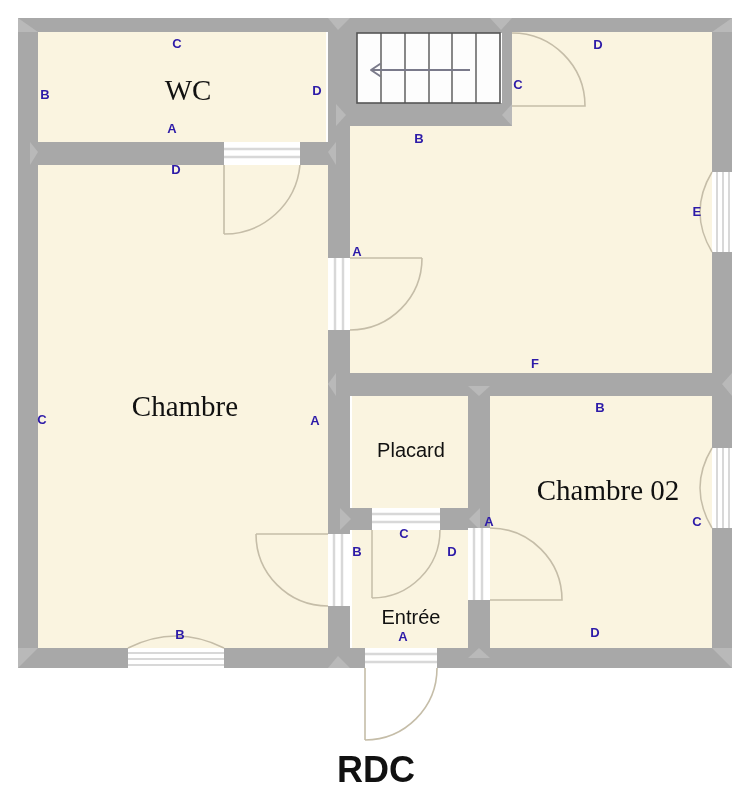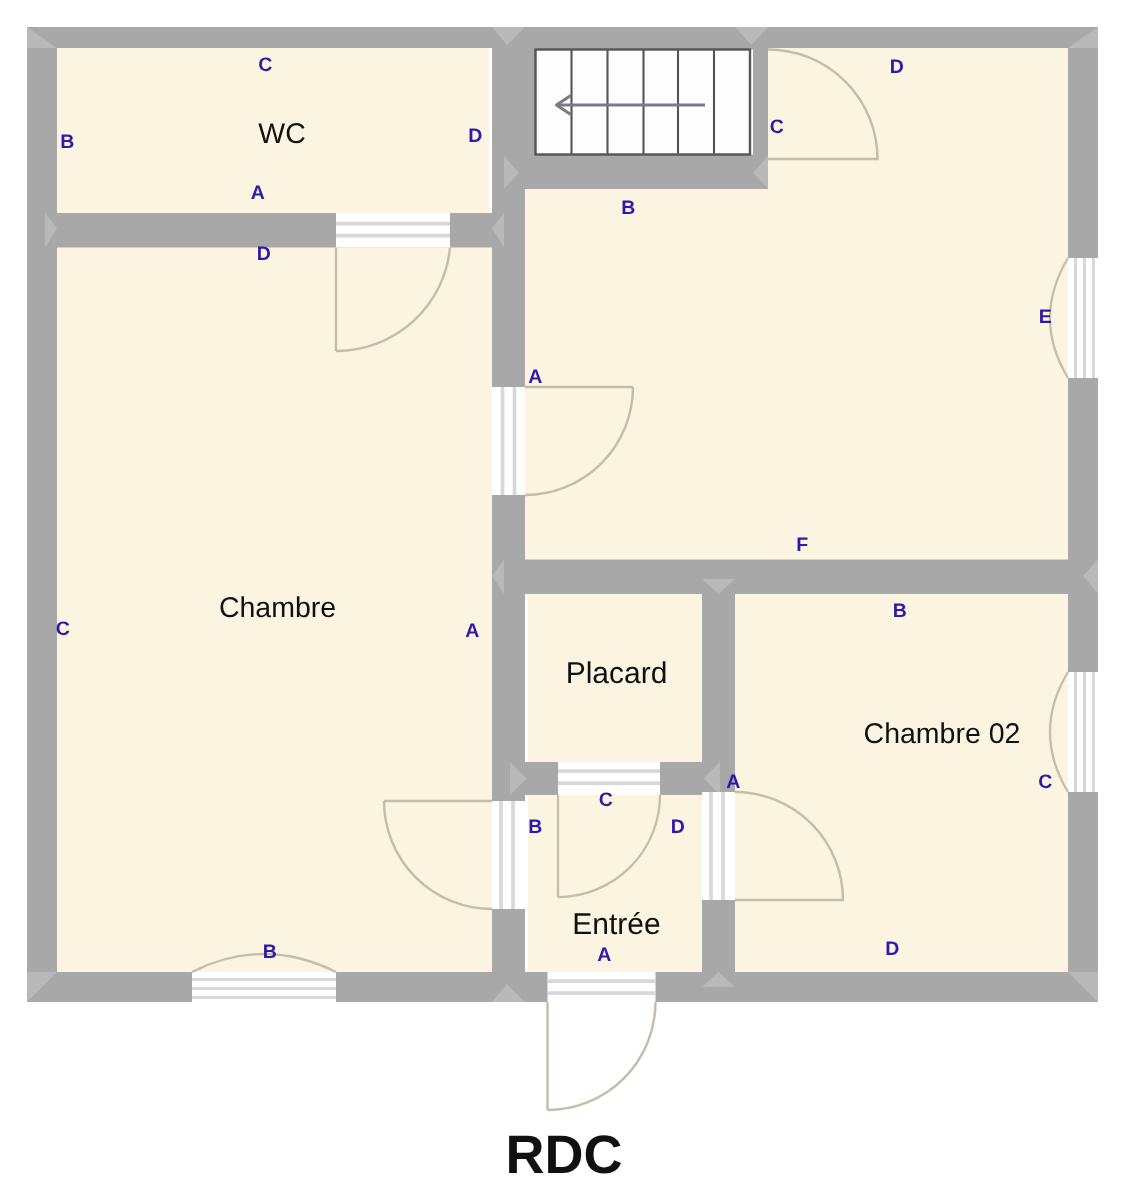--- a/index.html
+++ b/index.html
@@ -30,21 +30,21 @@
     display: block;
   }
   .room-label {
     position: absolute;
     font-family: "Liberation Sans", sans-serif;
     color: #111111;
     white-space: nowrap;
     transform: translate(-50%, -50%);
     pointer-events: none;
   }
-  .room-label.big { font-size: 19px; }
+  .room-label.big { font-size: 29px; font-family: Liberation Serif, serif; }
   .room-label.med { font-size: 20px; }
   .wall-tag {
     position: absolute;
     font-family: "Liberation Sans", sans-serif;
     font-weight: bold;
     font-size: 13px;
     color: #2d1ba8;
     white-space: nowrap;
     transform: translate(-50%, -50%);
     pointer-events: none;
@@ -211,21 +211,21 @@
       <line x1="476" y1="33" x2="476" y2="103" stroke="#555555" stroke-width="1.4"></line>
 
       <line x1="371" y1="70" x2="470" y2="70" stroke="#7a7a8a" stroke-width="2"></line>
       <path d="M 371 70 L 380 64 M 371 70 L 380 76" fill="none" stroke="#7a7a8a" stroke-width="2" stroke-linecap="round"></path>
     </g>
 
   </svg>
 
   <div class="room-label big" style="left:188px; top:90px;">WC</div>
   <div class="room-label big" style="left:185px; top:406px;">Chambre</div>
-  <div class="room-label big" style="left:628px; top:490px;">Chambre 02</div>
+  <div class="room-label big" style="left:608px; top:490px;">Chambre 02</div>
   <div class="room-label med" style="left:411px; top:450px;">Placard</div>
   <div class="room-label med" style="left:411px; top:617px;">Entrée</div>
 
   <div class="wall-tag" style="left:177px; top:43px;">C</div>
   <div class="wall-tag" style="left:45px;  top:94px;">B</div>
   <div class="wall-tag" style="left:317px; top:90px;">D</div>
   <div class="wall-tag" style="left:172px; top:128px;">A</div>
   <div class="wall-tag" style="left:176px; top:169px;">D</div>
   <div class="wall-tag" style="left:42px;  top:419px;">C</div>
   <div class="wall-tag" style="left:315px; top:420px;">A</div>

